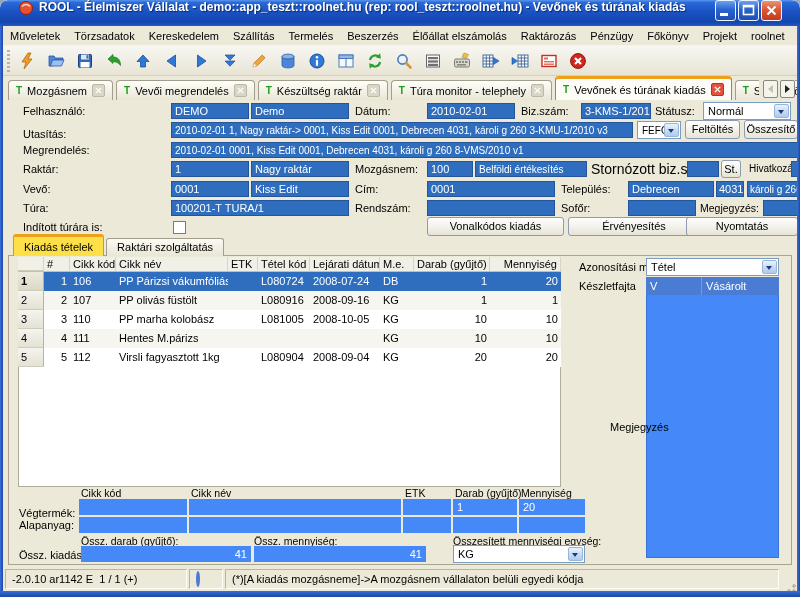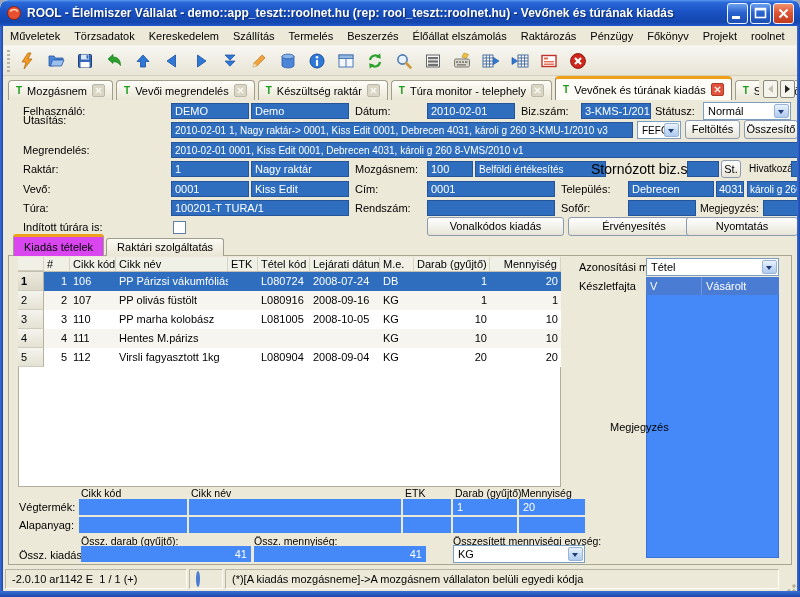--- a/index.html
+++ b/index.html
@@ -6,21 +6,21 @@
   * { box-sizing:border-box; }
   .window {
     position:relative; width:800px; height:597px; overflow:hidden;
     font-family:"Liberation Sans","DejaVu Sans",sans-serif; font-size:11px; color:#000;
     background:#ece9d8; border-radius:8px 8px 0 0;
   }
   
   .titlebar {
     position:absolute; top:0; left:0; right:0; height:26px;
     background:linear-gradient(180deg,#5a96ee 0%,#2a68d8 10%,#1a52c4 45%,#1346ae 85%,#2157c8 100%);
-    border-radius:8px 8px 0 0; display:flex; align-items:center; padding:0 6px;
+    border-radius:8px 8px 0 0; display:flex; align-items:flex-start; padding:0 18px;
   }
   .titlebar .title { color:#fff; font-size:12px; font-weight:bold; margin-left:5px;
     text-shadow:1px 1px 1px #0a2a6a; white-space:nowrap; overflow:hidden; flex:1; }
   .winbtn { width:21px; height:21px; border-radius:3px; margin-left:2px; position:relative;
     border:1px solid #eef4ff; background:linear-gradient(180deg,#6ba1f0,#2a63cf 45%,#1c4fb4); }
   .winbtn.close { background:linear-gradient(180deg,#f0926f,#dd5636 45%,#c03a1c); }
   .border-left,.border-right { position:absolute; top:26px; bottom:0; width:3px;
     background:linear-gradient(90deg,#3a6fd8,#1c46a8); z-index:40; }
   .border-left{left:0} .border-right{right:0}
   .border-bottom { position:absolute; bottom:0; left:0; right:0; height:6px;
@@ -68,21 +68,21 @@
   .combo .val { position:absolute; left:4px; top:2px; line-height:13px; white-space:nowrap; }
   .combo .dd { position:absolute; right:1px; top:1px; bottom:1px; width:15px; border-radius:2px;
     background:linear-gradient(180deg,#eaf3fd,#c9dcf5 50%,#aecbef); border:1px solid #9ab4d8; }
   .combo .dd:after { content:""; position:absolute; left:3px; top:5px;
     border:3.5px solid transparent; border-top:4px solid #1e3c78; }
   .checkbox { position:absolute; width:13px; height:13px; background:#fff; border:1px solid #5f7ea8; }
   
   .innertabs { position:absolute; top:234px; left:13px; height:22px; display:flex; align-items:flex-end; z-index:3;}
   .itab { padding:0 10px; height:18px; line-height:17px; background:linear-gradient(180deg,#fbfaf4,#e9e6d5);
     border:1px solid #a09d8c; border-bottom:none; border-radius:3px 3px 0 0; margin-right:2px; white-space:nowrap;}
-  .itab.active { height:22px; line-height:20px; background:#d946ef; border-top:3px solid #efa019;margin-top:32px; }
+  .itab.active { height:22px; line-height:20px; background:#fde047; border-top:3px solid #efa019;margin-top:32px; }
   .contentpanel { position:absolute; top:255px; left:8px; width:784px; height:310px;
     background:#ece9d8; border:1px solid #a8a590; }
   
   .gridbody { position:absolute; left:9px; top:1px; width:543px; height:230px; background:#fff;
     border:1px solid #b0ad9c; }
   .grid { position:absolute; left:9px; top:1px; width:543px; }
   .ghead { display:flex; height:15px; background:#f1f0e7; border-bottom:1px solid #c3c0b0; }
   .ghead .gc { border-right:1px solid #d8d5c6; padding:1px 3px; line-height:13px; overflow:hidden; white-space:nowrap; }
   .grow { display:flex; height:19px; background:#fff; }
   .grow.alt { background:#f6f5ef; }
@@ -383,38 +383,38 @@
     <span class="lbl" style="left:352px;top:3px" able="false">Dátum:</span>
     <span class="fld" style="left:424px;top:3px;width:88px">2010-02-01</span>
     <span class="lbl" style="left:518px;top:3px">Biz.szám:</span>
     <span class="fld" style="left:578px;top:3px;width:70px">3-KMS-1/2010</span>
     <span class="lbl" style="left:652px;top:3px">Státusz:</span>
     <span class="combo" style="left:700px;top:2px;width:88px">
       <span class="val">Normál</span>
       <span class="dd"></span>
     </span>
 
-    <span class="lbl" style="left:20px;top:12px">Utasítás:</span>
+    <span class="lbl" style="left:20px;top:26px">Utasítás:</span>
     <span class="fld sm" style="left:168px;top:22px;width:462px;line-height:15px">2010-02-01 1, Nagy raktár-&gt; 0001, Kiss Edit 0001, Debrecen 4031, károli g 260 3-KMU-1/2010 v3</span>
     <span class="combo" style="left:634px;top:21px;width:44px">
       <span class="val" style="font-size:10px">FEFO</span>
       <span class="dd"></span>
     </span>
     <span class="btn" style="left:682px;top:20px;width:55px">Feltöltés</span>
     <span class="btn" style="left:741px;top:20px;width:54px">Összesítő</span>
 
     <span class="lbl" style="left:20px;top:42px">Megrendelés:</span>
     <span class="fld sm" style="left:168px;top:42px;width:755px;line-height:15px">2010-02-01 0001, Kiss Edit 0001, Debrecen 4031, károli g 260 8-VMS/2010 v1</span>
 
     <span class="lbl" style="left:20px;top:61px">Raktár:</span>
     <span class="fld" style="left:168px;top:61px;width:78px">1</span>
     <span class="fld" style="left:248px;top:61px;width:98px">Nagy raktár</span>
     <span class="lbl" style="left:352px;top:61px">Mozgásnem:</span>
     <span class="fld" style="left:424px;top:61px;width:46px">100</span>
-    <span class="fld sm" style="left:472px;top:61px;width:131px;line-height:15px">Belföldi értékesítés</span>
+    <span class="fld sm" style="left:472px;top:61px;width:112px;line-height:15px">Belföldi értékesítés</span>
     <span class="lbl" style="left:588px;top:61px;font-size:14px">Stornózott biz.szám:</span>
     <span class="fld" style="left:684px;top:61px;width:32px"></span>
     <span class="btn" style="left:718px;top:60px;width:20px;height:18px;line-height:16px">St.</span>
     <span class="lbl" style="left:746px;top:61px;font-size:10px">Hivatkozás:</span>
     <span class="fld" style="left:788px;top:61px;width:7px;padding:0"></span>
 
     <span class="lbl" style="left:20px;top:81px">Vevő:</span>
     <span class="fld" style="left:168px;top:81px;width:78px">0001</span>
     <span class="fld" style="left:248px;top:81px;width:98px">Kiss Edit</span>
     <span class="lbl" style="left:352px;top:81px">Cím:</span>
@@ -534,21 +534,21 @@
     </div>
     <div class="sp-memo"></div>
     <span class="sp-label" style="left:601px;top:165px">Megjegyzés</span>
 
     <span class="sum-h" style="left:72px;top:231px">Cikk kód</span>
     <span class="sum-h" style="left:182px;top:231px">Cikk név</span>
     <span class="sum-h" style="left:396px;top:231px">ETK</span>
     <span class="sum-h" style="left:446px;top:231px">Darab (gyűjtő)</span>
     <span class="sum-h" style="left:512px;top:231px">Mennyiség</span>
 
-    <span class="lbl" style="left:10px;top:243px">Végtermék:</span>
+    <span class="lbl" style="left:10px;top:249px">Végtermék:</span>
     <span class="sum-fld" style="left:70px;top:243px;width:108px"></span>
     <span class="sum-fld" style="left:180px;top:243px;width:212px"></span>
     <span class="sum-fld" style="left:394px;top:243px;width:48px"></span>
     <span class="sum-fld" style="left:444px;top:243px;width:64px">1</span>
     <span class="sum-fld" style="left:510px;top:243px;width:66px">20</span>
 
     <span class="lbl" style="left:10px;top:261px">Alapanyag:</span>
     <span class="sum-fld" style="left:70px;top:261px;width:108px"></span>
     <span class="sum-fld" style="left:180px;top:261px;width:212px"></span>
     <span class="sum-fld" style="left:394px;top:261px;width:48px"></span>

